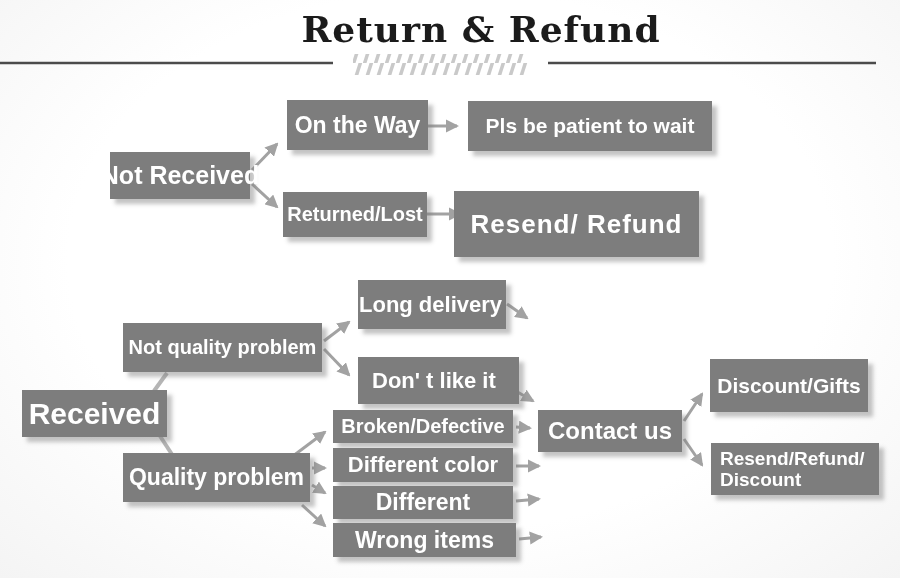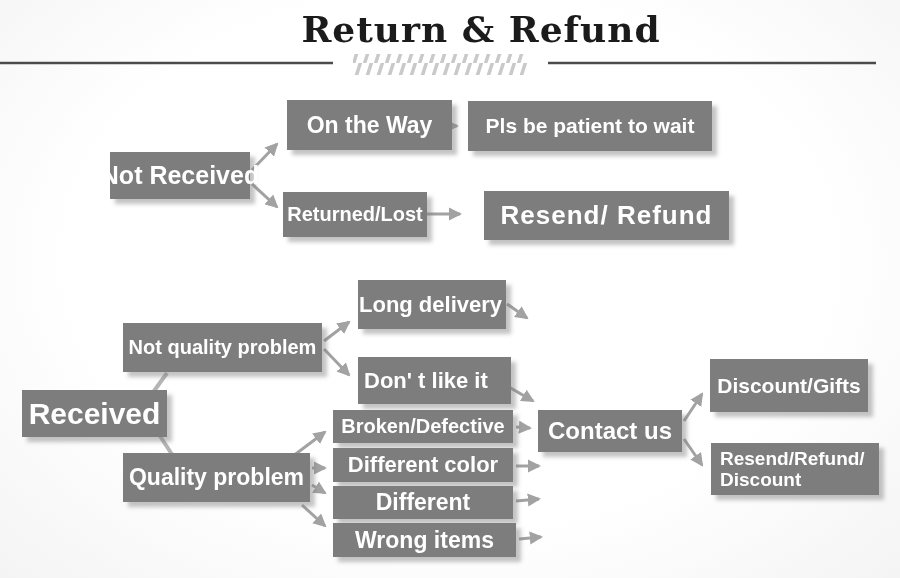--- a/index.html
+++ b/index.html
@@ -80,29 +80,29 @@
       <path d="M684,439 L702,465" marker-end="url(#ah)"></path>
     </g>
 
     <g stroke="#b5b5b5" stroke-width="4" fill="none">
       <path d="M167,373 L154,391"></path>
       <path d="M160,436 L173,456"></path>
     </g>
   </svg>
 
   <div class="node" style="left:110px;top:152px;width:140px;height:47px;font-size:25px">Not Received</div>
-  <div class="node" style="left:287px;top:100px;width:165px;height:50px;font-size:23px">On the Way</div>
+  <div class="node" style="left:287px;top:100px;width:141px;height:50px;font-size:23px">On the Way</div>
   <div class="node" style="left:468px;top:101px;width:244px;height:50px;font-size:21px">Pls be patient to wait</div>
   <div class="node" style="left:283px;top:192px;width:144px;height:45px;font-size:20px">Returned/Lost</div>
-  <div class="node" style="left:484px;top:191px;width:245px;height:49px;font-size:26px;letter-spacing:1px">Resend/ Refund</div>
+  <div class="node" style="left:454px;top:191px;width:245px;height:66px;font-size:26px;letter-spacing:1px">Resend/ Refund</div>
 
   <div class="node" style="left:22px;top:390px;width:145px;height:47px;font-size:30px">Received</div>
   <div class="node" style="left:123px;top:323px;width:199px;height:49px;font-size:20px">Not quality problem</div>
   <div class="node left-align" style="left:358px;top:280px;width:147px;height:49px;font-size:22px;padding-left:1px">Long delivery</div>
-  <div class="node left-align" style="left:358px;top:357px;width:147px;height:47px;font-size:22px;padding-left:6px">Don' t like it</div>
+  <div class="node left-align" style="left:358px;top:357px;width:147px;height:47px;font-size:22px;padding-left:14px">Don' t like it</div>
   <div class="node" style="left:123px;top:453px;width:187px;height:49px;font-size:23px">Quality problem</div>
   <div class="node" style="left:333px;top:410px;width:180px;height:33px;font-size:20px">Broken/Defective</div>
   <div class="node" style="left:333px;top:448px;width:180px;height:34px;font-size:22px">Different color</div>
   <div class="node" style="left:333px;top:486px;width:180px;height:33px;font-size:23px">Different</div>
   <div class="node" style="left:333px;top:523px;width:183px;height:34px;font-size:23px">Wrong items</div>
   <div class="node" style="left:538px;top:410px;width:144px;height:42px;font-size:24px">Contact us</div>
   <div class="node" style="left:710px;top:359px;width:158px;height:53px;font-size:21px">Discount/Gifts</div>
   <div class="node two-line left-align" style="left:711px;top:443px;width:159px;height:52px;font-size:19px;padding-left:9px">Resend/Refund/
 Discount</div>
 

